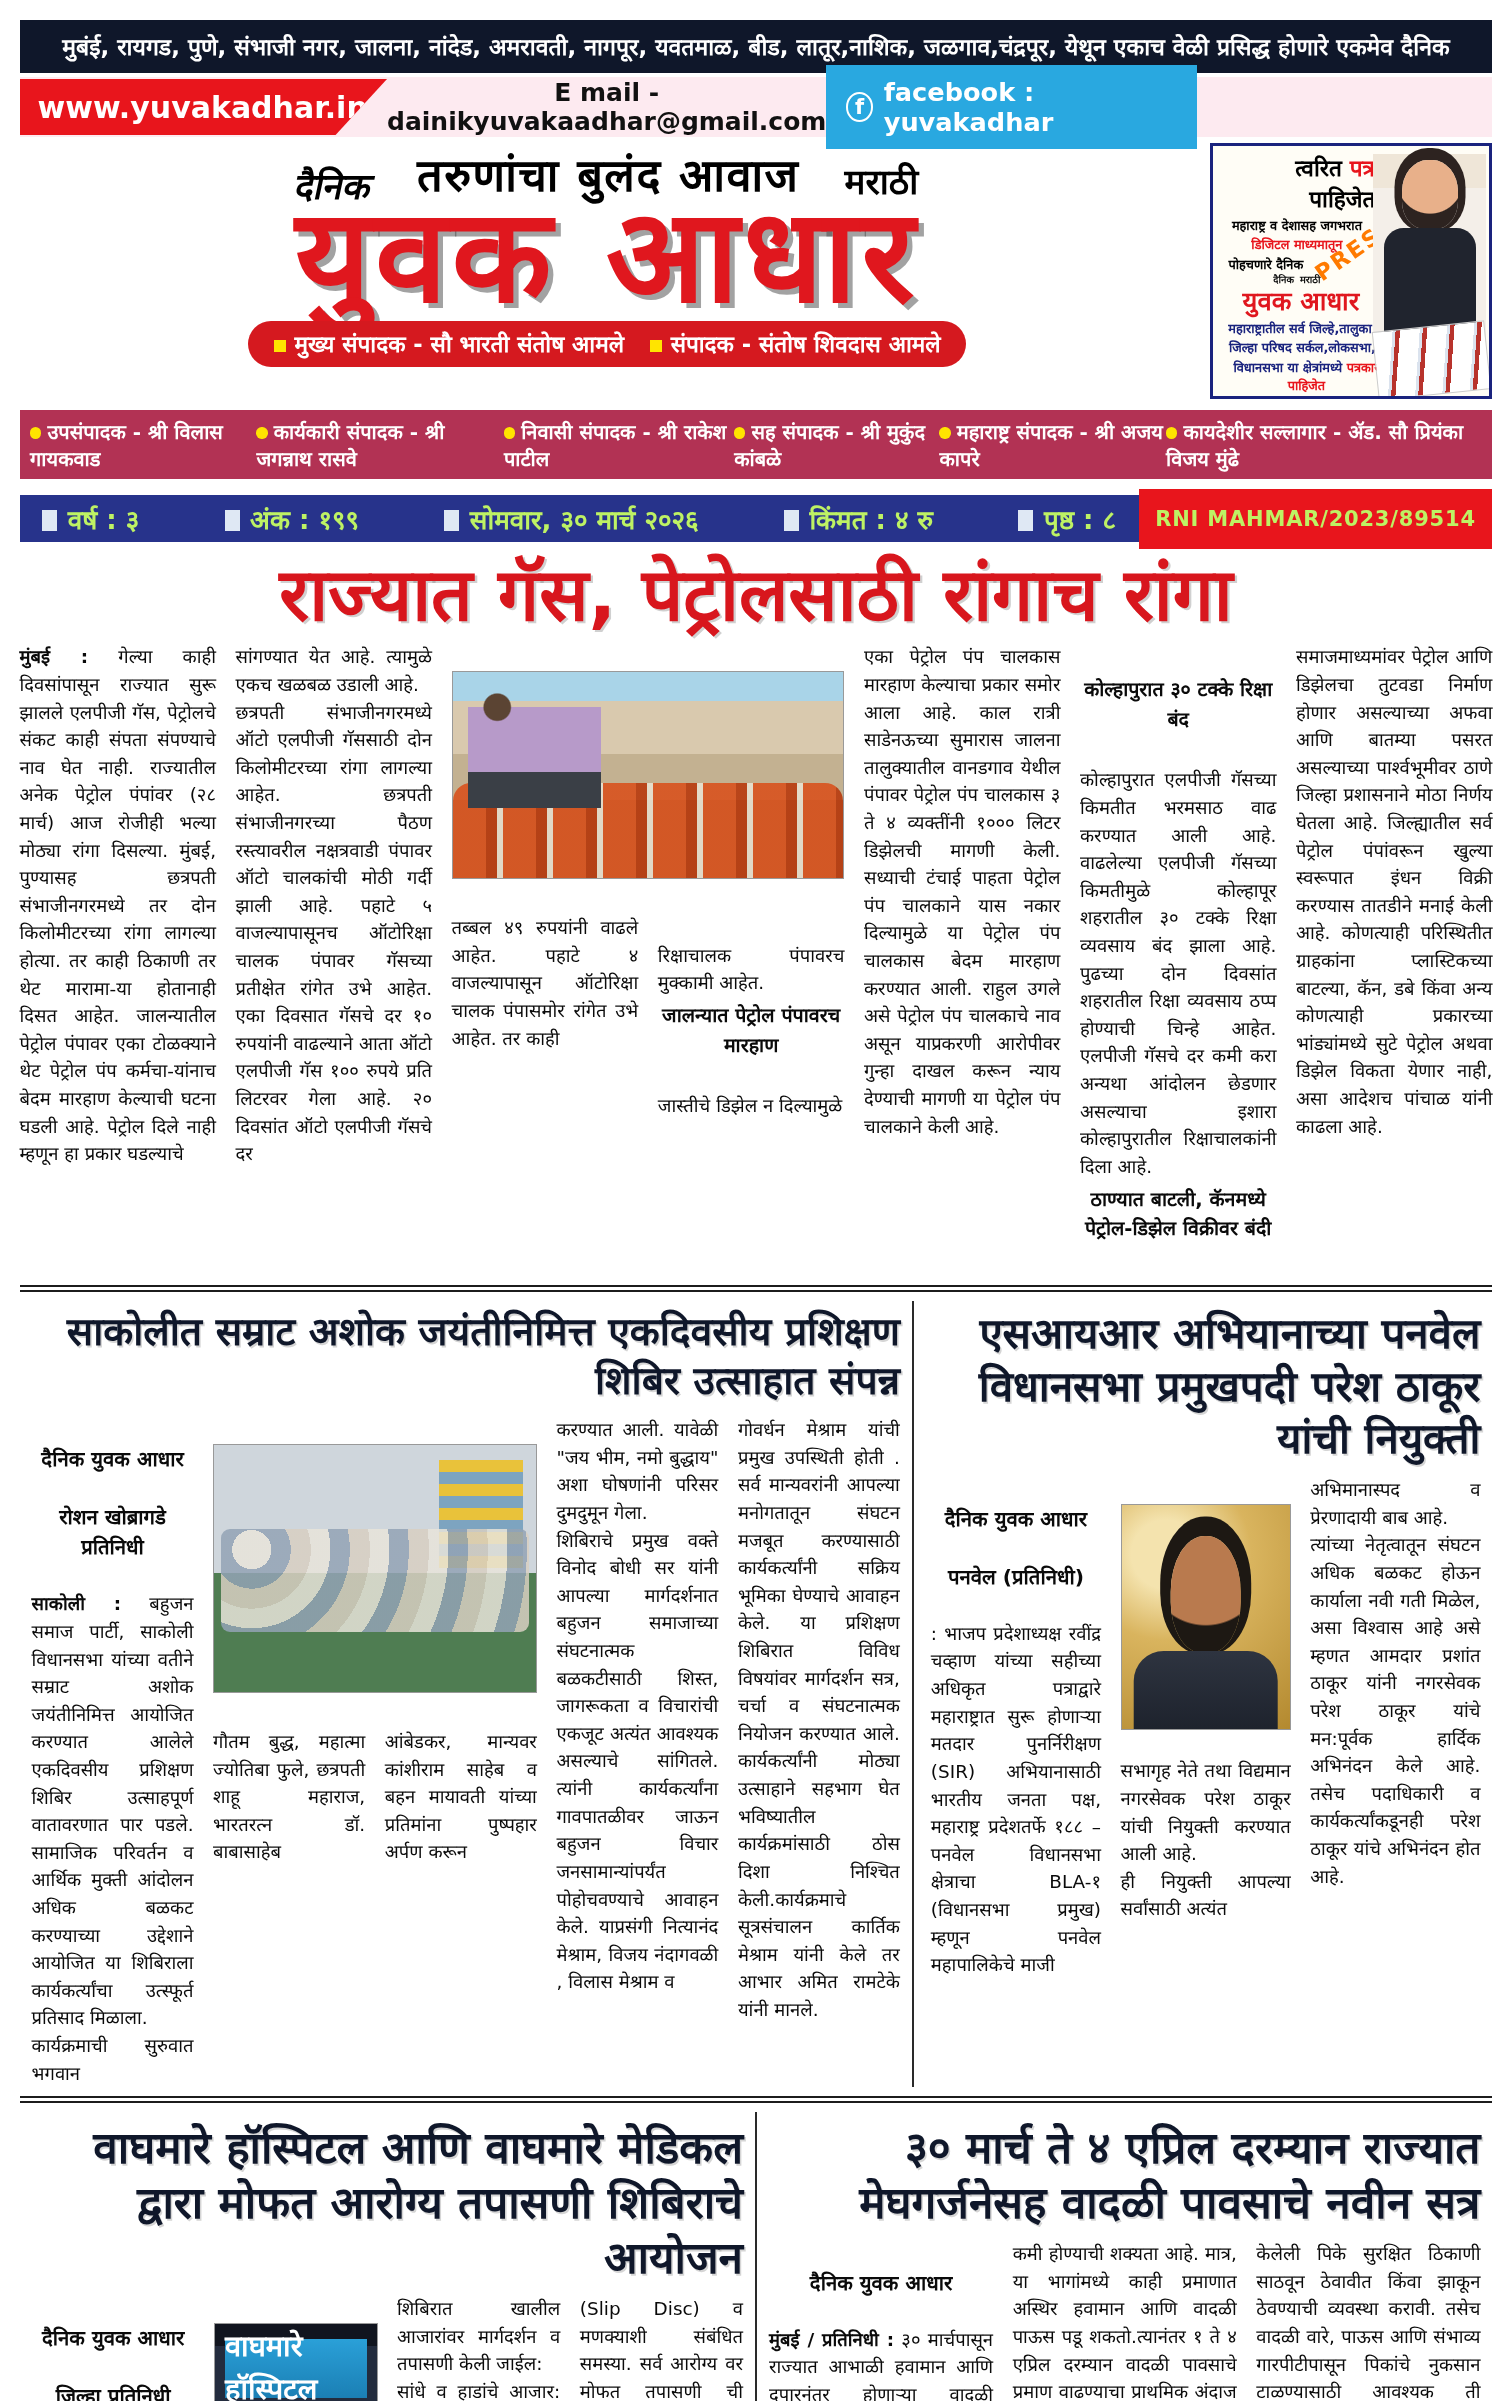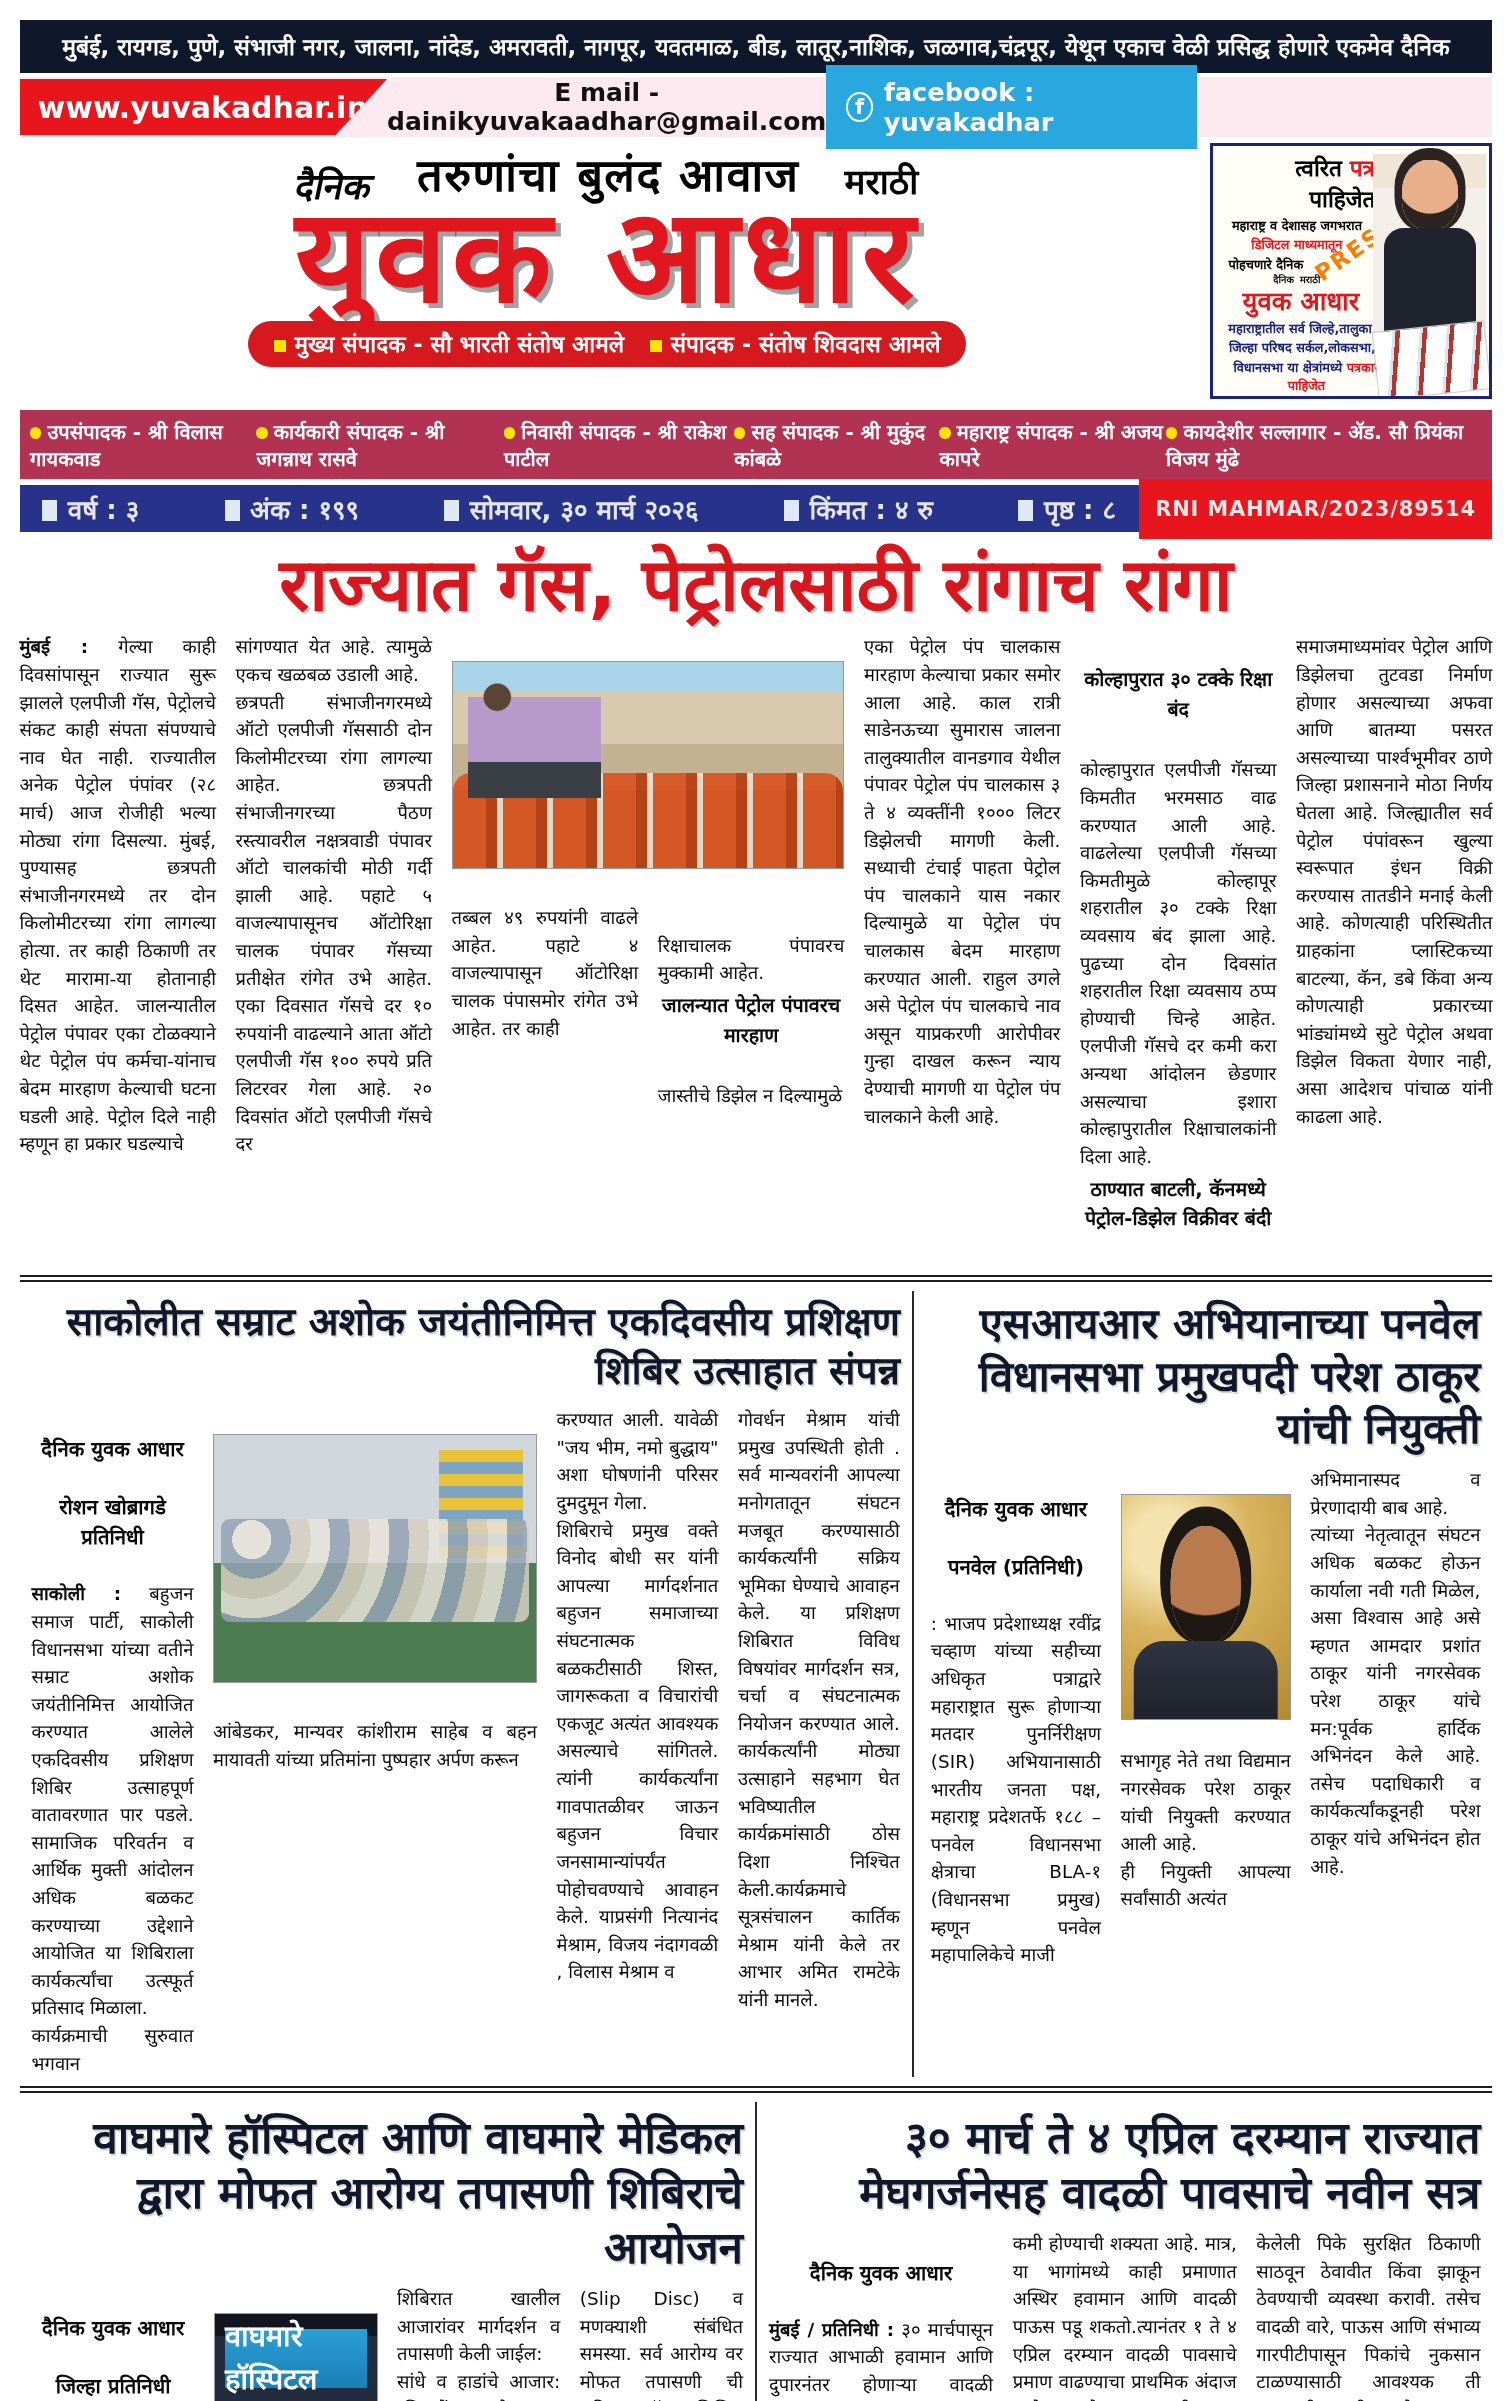--- a/index.html
+++ b/index.html
@@ -33,21 +33,21 @@
   .ad-logo { color:#e0171e; font-weight:bold; font-size:25.6px; text-align:center; line-height:1; margin-top:3px; }
   .ad-logo-row { display:flex; justify-content:center; gap:6px; font-size:9.8px; font-weight:bold; color:#111; }
   .ad-press { position:absolute; left:96px; top:90px; color:#ff7a00; font-weight:bold; font-size:22.6px; transform:rotate(-35deg); letter-spacing:2.3px; }
   .ad-woman { position:absolute; right:3px; top:7.5px; width:113px; height:188px; background:linear-gradient(180deg,#efe6d8 0 18%,#f4efe9 18% 100%); }
   .ad-woman::before { content:""; position:absolute; left:29px; top:6px; width:56px; height:69px; border-radius:46% 46% 40% 40%; background:radial-gradient(circle at 50% 30%, #e8b08a 0 58%, #2d2320 60%); box-shadow:0 -4.5px 0 7.5px #2d2320; }
   .ad-woman::after { content:""; position:absolute; left:10.5px; top:74px; width:92px; height:114px; background:linear-gradient(180deg,#20242e 0 100%); border-radius:19.6px 19.6px 0 0; }
   .ad-papers { position:absolute; right:1.5px; bottom:1.5px; width:113px; height:69px; background:repeating-linear-gradient(100deg,#fff 0 19.6px,#dbe3ee 19.6px 22.6px,#b8332c 22.6px 27px); border:1.5px solid #ccc; transform:rotate(-6deg); }
 
   .editors-bar { margin-top:6px; background:#b23254; color:#fff; display:flex; justify-content:space-between; align-items:center; padding:7.5px 10.5px; font-size:20px; font-weight:bold; }
   .ydot { display:inline-block; width:11.3px; height:11.3px; border-radius:50%; background:#ffe400; margin-right:6px; }
-  .issue-bar { margin-top:6px; background:#27338b; color:#e5e5e5; display:flex; align-items:center; font-size:26px; font-weight:bold; height:47px; }
+  .issue-bar { margin-top:16px; background:#27338b; color:#bef264; display:flex; align-items:center; font-size:26px; font-weight:bold; height:47px; }
   .issue-items { flex:1; display:flex; justify-content:space-between; padding:0 22.6px; }
   .isq { display:inline-block; width:15px; height:21px; background:#dfe8f4; margin-right:10.5px; vertical-align:-2.3px; }
   .rni { background:#e8151c; height:60px; display:flex; align-items:center; padding:0 16.6px; font-size:21px; letter-spacing:0.8px; }
 
   
   .headline-red { color:#d8161d; font-size:73px; font-weight:bold; text-align:center; line-height:1.12; margin:12px 0 7.5px; text-shadow:2.3px 2.3px 0 rgba(120,120,120,.35); }
   .headline-blk { color:#0f172a; font-weight:bold; text-align:right; line-height:1.25; margin:7.5px 0 10.5px; text-shadow:1.5px 1.5px 0 rgba(150,150,150,.4); }
   .h52 { font-size:39px; } .h56 { font-size:42px; } .h58 { font-size:44px; }
   .cols { display:flex; gap:19.6px; }
   .col { flex:1; font-size:18.4px; line-height:1.5; text-align:justify; white-space:pre-line; color:#0a0a0a; }
@@ -191,20 +191,21 @@
       <div class="cols">
         <div class="col">
           <span class="byline" style="display:block;">दैनिक युवक आधार</span>
           <span class="byline" style="display:block;">रोशन खोब्रागडे प्रतिनिधी</span>
           <span class="dateline">साकोली :</span> <span>बहुजन समाज पार्टी, साकोली विधानसभा यांच्या वतीने सम्राट अशोक जयंतीनिमित्त आयोजित करण्यात आलेले एकदिवसीय प्रशिक्षण शिबिर उत्साहपूर्ण वातावरणात पार पडले. सामाजिक परिवर्तन व आर्थिक मुक्ती आंदोलन अधिक बळकट करण्याच्या उद्देशाने आयोजित या शिबिराला कार्यकर्त्यांचा उत्स्फूर्त प्रतिसाद मिळाला.
 कार्यक्रमाची सुरुवात भगवान</span>
         </div>
         <div class="col col2x">
           <div class="photo ph-meet"></div>
           <div class="under-row">
+            <div class="col">गौतम बुद्ध, महात्मा ज्योतिबा फुले, छत्रपती शाहू महाराज, भारतरत्न डॉ. बाबासाहेब</div>
             <div class="col">आंबेडकर, मान्यवर कांशीराम साहेब व बहन मायावती यांच्या प्रतिमांना पुष्पहार अर्पण करून</div>
           </div>
         </div>
         <div class="col">करण्यात आली. यावेळी "जय भीम, नमो बुद्धाय" अशा घोषणांनी परिसर दुमदुमून गेला.
 शिबिराचे प्रमुख वक्ते विनोद बोधी सर यांनी आपल्या मार्गदर्शनात बहुजन समाजाच्या संघटनात्मक बळकटीसाठी शिस्त, जागरूकता व विचारांची एकजूट अत्यंत आवश्यक असल्याचे सांगितले. त्यांनी कार्यकर्त्यांना गावपातळीवर जाऊन बहुजन विचार जनसामान्यांपर्यंत पोहोचवण्याचे आवाहन केले. याप्रसंगी नित्यानंद मेश्राम, विजय नंदागवळी , विलास मेश्राम व</div>
         <div class="col">गोवर्धन मेश्राम यांची प्रमुख उपस्थिती होती . सर्व मान्यवरांनी आपल्या मनोगतातून संघटन मजबूत करण्यासाठी कार्यकर्त्यांनी सक्रिय भूमिका घेण्याचे आवाहन केले. या प्रशिक्षण शिबिरात विविध विषयांवर मार्गदर्शन सत्र, चर्चा व संघटनात्मक नियोजन करण्यात आले. कार्यकर्त्यांनी मोठ्या उत्साहाने सहभाग घेत भविष्यातील कार्यक्रमांसाठी ठोस दिशा निश्चित केली.कार्यक्रमाचे सूत्रसंचालन कार्तिक मेश्राम यांनी केले तर आभार अमित रामटेके यांनी मानले.</div>
       </div>
     </section>
 
     <div class="vdiv"></div>

